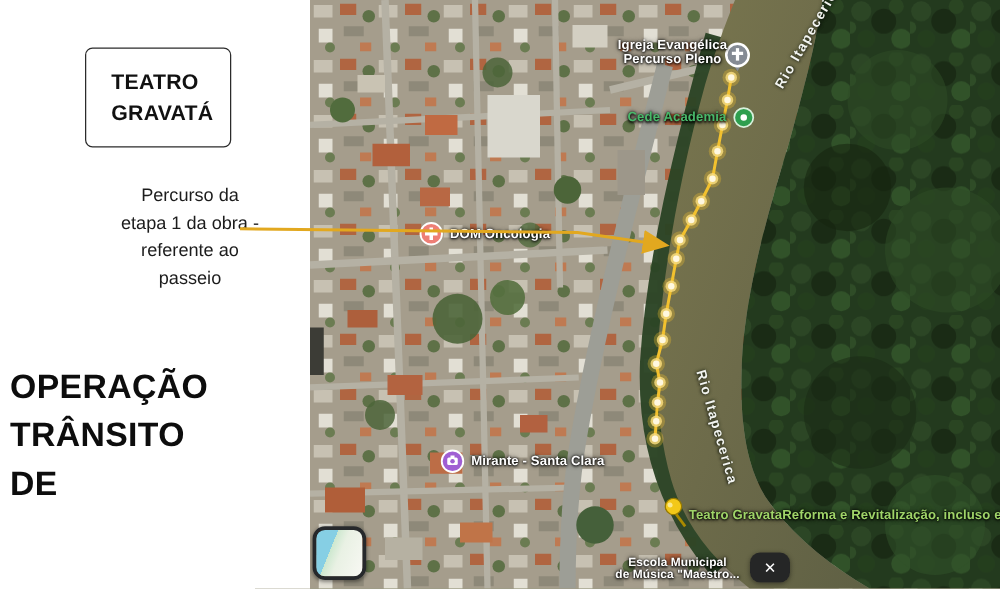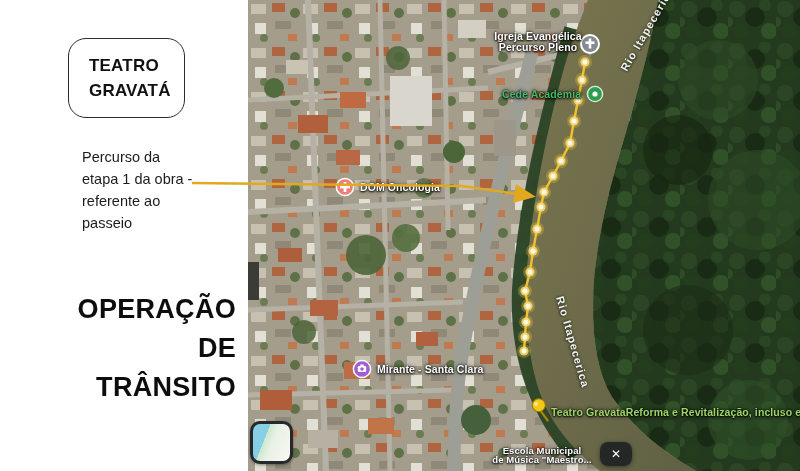--- a/index.html
+++ b/index.html
@@ -4,32 +4,32 @@
 <style>
   html,body{margin:0;padding:0;}
   body{
     width:800px;height:471px;overflow:hidden;background:#ffffff;
     font-family:"Liberation Sans", sans-serif;position:relative;
   }
   .slide{position:absolute;inset:0;}
   
   .badge{
     position:absolute;left:68px;top:38px;width:117px;height:80px;
-    border:1.6px solid #2b2b2b;border-radius:18px;background:#fff;
+    border:1.6px solid #2b2b2b;border-radius:6px;background:#fff;
     display:flex;align-items:center;box-sizing:border-box;padding-left:20px;
   }
   .badge .badge-text{
     font-size:17px;font-weight:bold;color:#111;line-height:1.5;letter-spacing:.2px;width:96px;
   }
   .note{
     position:absolute;left:82px;top:146px;width:140px;
-    font-size:14.5px;color:#1c1c1c;line-height:22px;
+    font-size:14.5px;color:#1c1c1c;line-height:22px;text-align:center;
   }
   .big-title{
-    position:absolute;left:8px;top:290px;width:228px;text-align:right;
+    position:absolute;left:8px;top:290px;width:228px;text-align:left;
     font-size:27px;font-weight:bold;color:#0d0d0d;line-height:39px;letter-spacing:.3px;
   }
   
   .map{
     position:absolute;left:248px;top:0;width:552px;height:471px;overflow:hidden;background:#6d6b4a;
   }
   .map svg.bg{position:absolute;left:0;top:0;}
   .poi{position:absolute;display:flex;align-items:center;gap:5px;z-index:4;}
   .poi-text{
     font-size:10.5px;font-weight:bold;color:#fff;letter-spacing:.1px;white-space:nowrap;
@@ -72,22 +72,22 @@
 
   <div class="note">
     <div>Percurso da</div>
     <div>etapa 1 da obra -</div>
     <div>referente ao</div>
     <div>passeio</div>
   </div>
 
   <div class="big-title">
     <div>OPERAÇÃO</div>
+    <div>TRÂNSITO</div>
     <div>DE</div>
-    <div>TRÂNSITO</div>
   </div>
 
   <div class="map">
 
     <svg class="bg" width="552" height="471" viewBox="0 0 552 471">
       <defs>
         <linearGradient id="riverG" x1="0" y1="0" x2="1" y2="1">
           <stop offset="0" stop-color="#7a774f"></stop>
           <stop offset="0.5" stop-color="#6d6b4a"></stop>
           <stop offset="1" stop-color="#5f6044"></stop>

